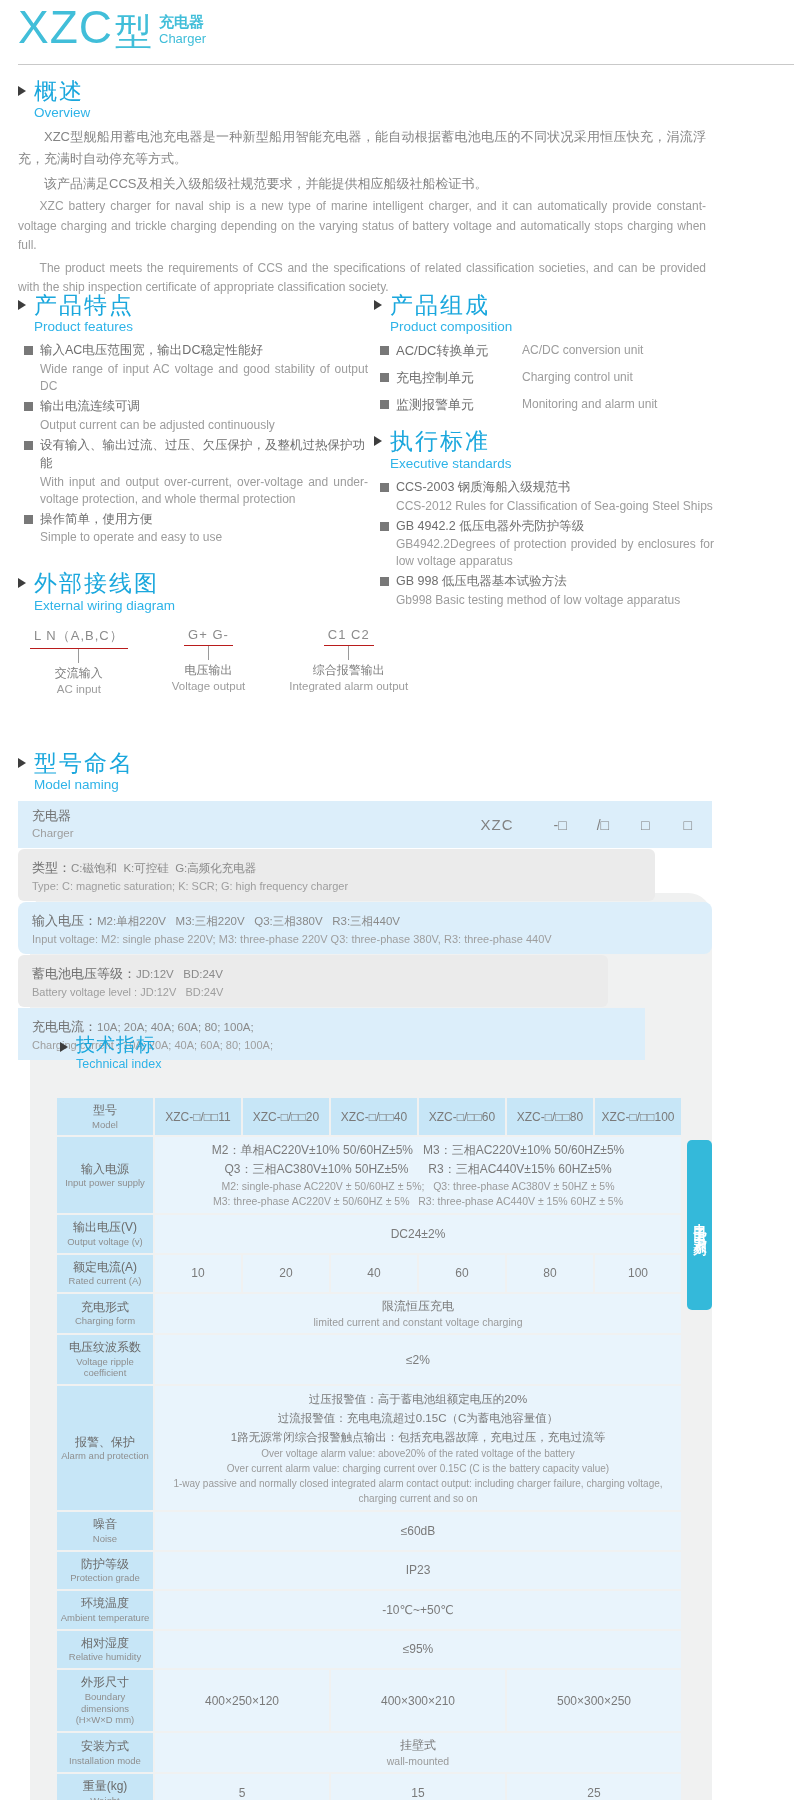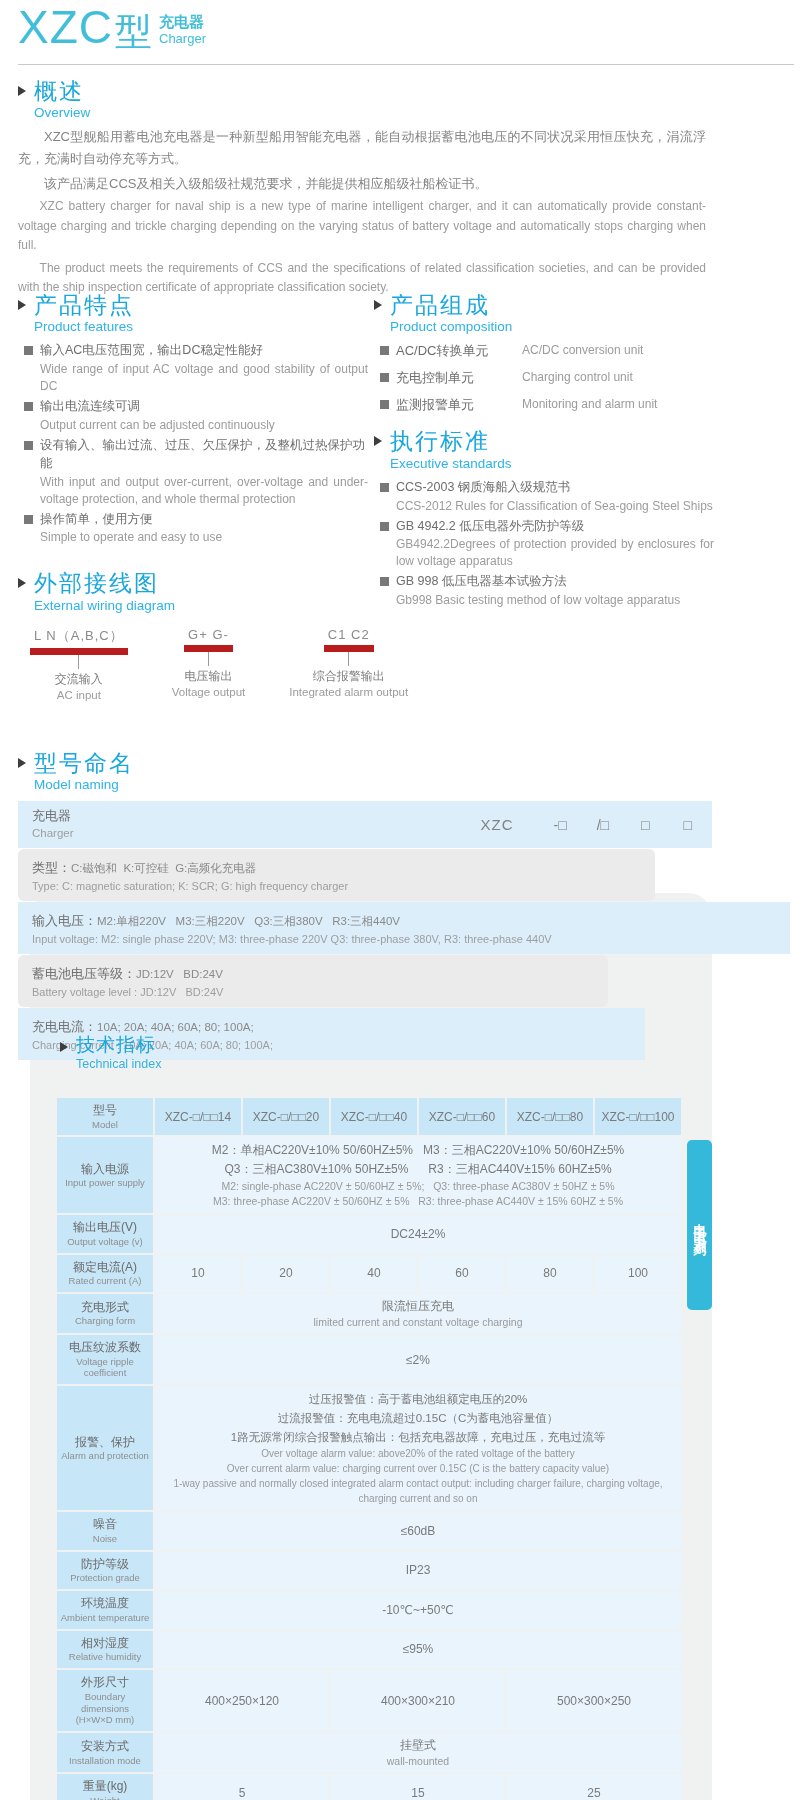--- a/index.html
+++ b/index.html
@@ -38,21 +38,21 @@
   .feat-cn { display:flex; font-size:12.5px; color:#6e6e6e; line-height:1.42; }
   .feat-en { padding-left:16px; font-size:12px; color:#9c9c9c; line-height:1.42; text-align:justify; margin:1px 0 3px; }
   .comp-item { display:flex; align-items:flex-start; margin-bottom:9px; }
   .comp-cn { font-size:13px; color:#6e6e6e; width:126px; flex:none; }
   .comp-en { font-size:12px; color:#9c9c9c; margin-top:1px; }
 
   
   .wiring { margin-top:24px; }
   .terms { display:flex; margin:14px 0 0 12px; }
   .term { display:flex; flex-direction:column; align-items:center; margin-right:44px; }
-  .term-lab { font-size:13px; color:#8b8b8b; letter-spacing:1px; border-bottom:7px solid #b91c1c; padding:0 4px 3px; white-space:nowrap; }
+  .term-lab { font-size:13px; color:#8b8b8b; letter-spacing:1px; border-bottom:1px solid #b91c1c; padding:0 4px 3px; white-space:nowrap; }
   .tick { width:1px; height:14px; background:#9a9a9a; }
   .term-cn { font-size:12px; color:#7d7d7d; margin-top:2px; white-space:nowrap; }
   .term-en { font-size:11.5px; color:#9c9c9c; margin-top:1px; white-space:nowrap; }
 
   
   .naming { position:absolute; left:18px; top:750px; width:694px; z-index:2; }
   .nrows { margin-top:9px; }
   .nrow { padding:6px 14px; margin-bottom:1px; }
   .nblue { background:#dceefa; }
   .ngray { background:#ebebeb;border-radius:6px; }
@@ -60,21 +60,21 @@
   .nr-base-cn { font-size:13px; color:#6f6f6f; line-height:1.45; }
   .nr-base-en { font-size:11.5px; color:#9e9e9e; line-height:1.35; }
   .code { display:flex; align-items:center; color:#828282; margin-right:6px; }
   .code .pfx { font-size:15px; letter-spacing:1px; }
   .code .seg { font-size:14px; }
   .g1{margin-left:40px;} .g2{margin-left:30px;} .g3{margin-left:32px;} .g4{margin-left:34px;}
   .nr-cn { line-height:1.5; white-space:pre-wrap; }
   .nr-cn .hd { font-size:13px; color:#6f6f6f; }
   .nr-cn .rst { font-size:11.5px; color:#8a8a8a; }
   .nr-en { font-size:11px; color:#9e9e9e; line-height:1.45; white-space:pre-wrap; }
-  .w655{width:637px;} .w712{width:772px;} .w608{width:590px;} .w645{width:627px;}
+  .w655{width:637px;} .w712{width:694px;border-radius:8px;} .w608{width:590px;} .w645{width:627px;}
 
   
   .panel { position:absolute; left:30px; top:893px; width:682px; height:907px; background:#f0f1f1; border-radius:24px 24px 0 0; z-index:1; }
   .side-tab { position:absolute; left:687px; top:1140px; width:25px; height:170px; background:#34b9da; border-radius:5px; z-index:3;
               color:#fff; writing-mode:vertical-rl; display:flex; align-items:center; justify-content:center;
               font-size:13px; font-weight:bold; letter-spacing:4px; }
 
   
   .tech-head { position:absolute; left:60px; top:1034px; z-index:2; }
   .tech-tbl-wrap { position:absolute; left:55px; top:1096px; z-index:2; }
@@ -313,21 +313,21 @@
       <colgroup>
           <col style="width:96px">
           <col span="6" style="width:86px">
         </colgroup>
       <tbody>
           <tr class="hdr">
         <td class="lbl">
           <div class="lcn">型号</div>
           <div class="len">Model</div>
         </td>
-        <td class="mdl">XZC-□/□□14</td>
+        <td class="mdl">XZC-□/□□11</td>
         <td class="mdl">XZC-□/□□20</td>
         <td class="mdl">XZC-□/□□40</td>
         <td class="mdl">XZC-□/□□60</td>
         <td class="mdl">XZC-□/□□80</td>
         <td class="mdl">XZC-□/□□100</td>
       </tr>
       <tr>
         <td class="lbl">
           <div class="lcn">输入电源</div>
           <div class="len">Input power supply</div>

